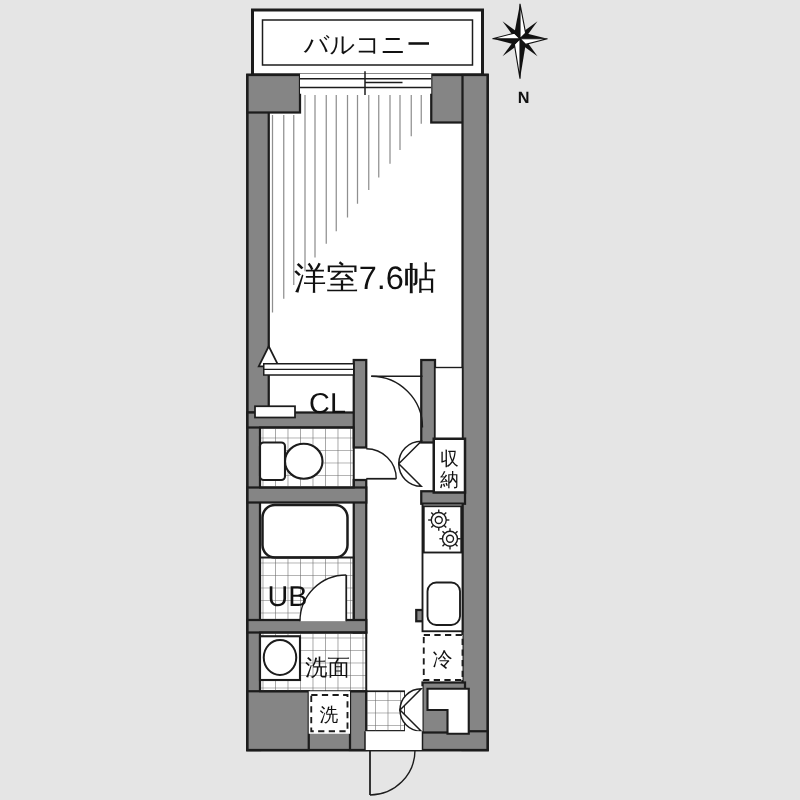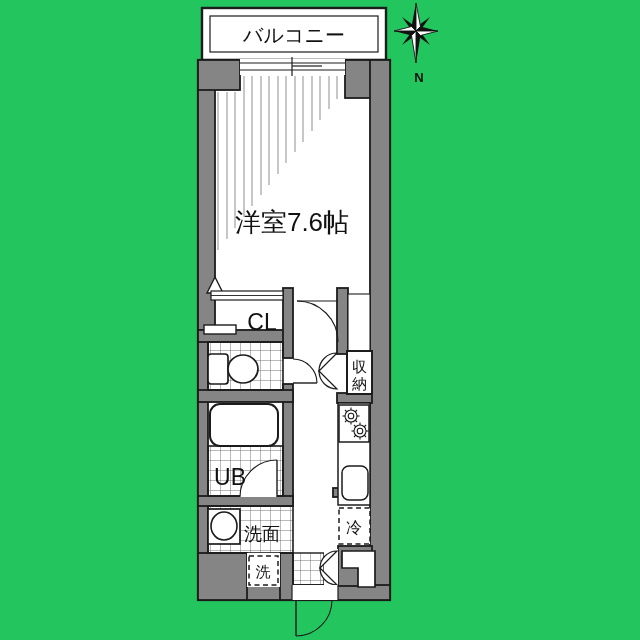--- a/index.html
+++ b/index.html
@@ -1,16 +1,16 @@
 <!DOCTYPE html>
 <html><head>
 <meta charset="utf-8">
 <style>
   html,body{margin:0;padding:0;background:#ffffff;}
-  .stage{width:640px;height:640px;position:relative;background:#22c55e;}
+  .stage{width:640px;height:640px;position:relative;background:#e5e5e5;}
   svg{display:block;}
   svg text{
     font-family:"Liberation Sans","DejaVu Sans",sans-serif;
     fill:#111;
   }
   .wall{fill:var(--wall,#858585);stroke:var(--outline,#1c1c1c);stroke-width:1.8;}
   .ln{stroke:var(--outline,#1c1c1c);fill:none;}
   .whitebox{fill:#ffffff;stroke:var(--outline,#1c1c1c);}
   .dashedbox{fill:#ffffff;stroke:var(--outline,#1c1c1c);stroke-dasharray:5 3.5;}
   .hatchln{stroke:var(--hatch,#8f8f8f);stroke-width:1;}

